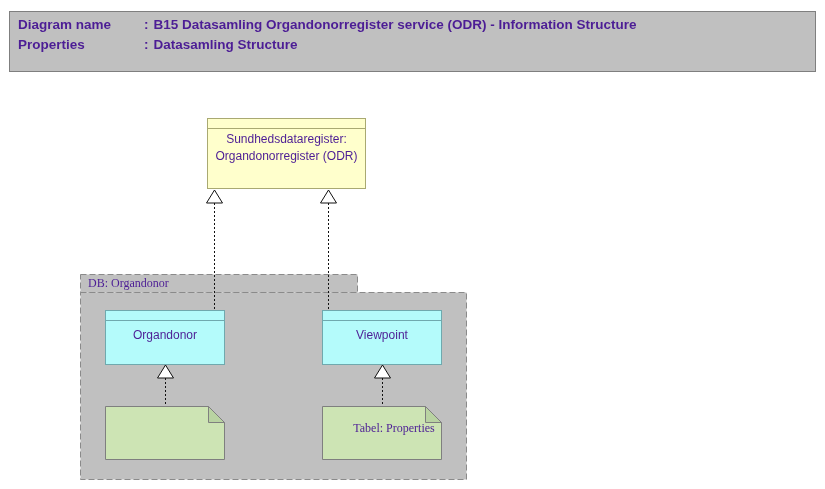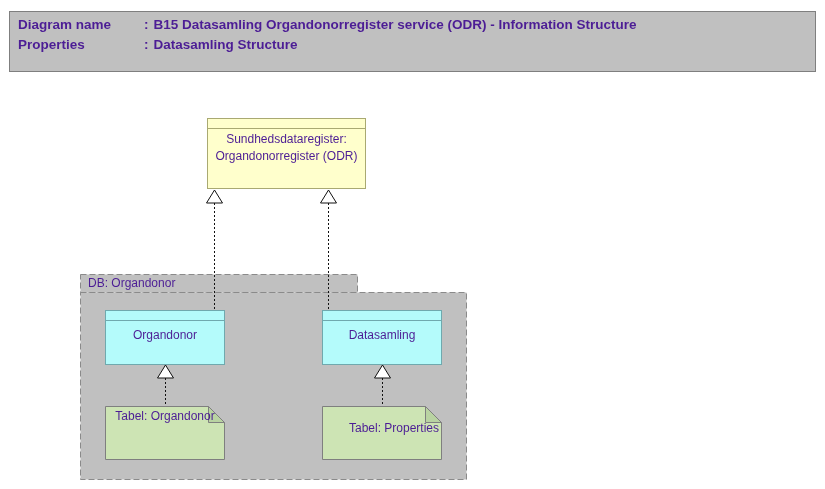--- a/index.html
+++ b/index.html
@@ -34,21 +34,21 @@
   .entity{
     top:310px;width:120px;height:55px;
     background:#b4fbfb;border:1px solid #6fa9ae;
   }
   .entity.e1{left:105px;}
   .entity.e2{left:322px;}
   .entity .band{height:10px;border-bottom:1px solid #6fa9ae;}
   .entity .nlabel{padding-top:7px;}
   
   .overlay-label{
-    position:absolute;z-index:2;font-size:12px;line-height:14px;
+    position:absolute;z-index:2;font-size:12px;line-height:14px;font-family:Liberation Serif, serif;
   }
   .group-label{left:88px;top:276px;}
   .table-label{width:120px;text-align:center;top:409px;}
   .table-label.t1{left:105px;}
   .table-label.t2{left:334px;margin-top:12px;}
 </style>
 </head>
 <body>
 
 <div class="stage">
@@ -106,19 +106,18 @@
   </div>
 
   <div class="overlay-label group-label">DB: Organdonor</div>
 
   <div class="node entity e1">
     <div class="band"></div>
     <div class="nlabel">Organdonor</div>
   </div>
   <div class="node entity e2">
     <div class="band"></div>
-    <div class="nlabel">Datasamling</div>
+    <div class="nlabel">Viewpoint</div>
   </div>
 
-  <div class="overlay-label table-label t1">Tabel: Organdonor</div>
   <div class="overlay-label table-label t2">Tabel: Properties</div>
 
 </div>
 
 </body></html>

